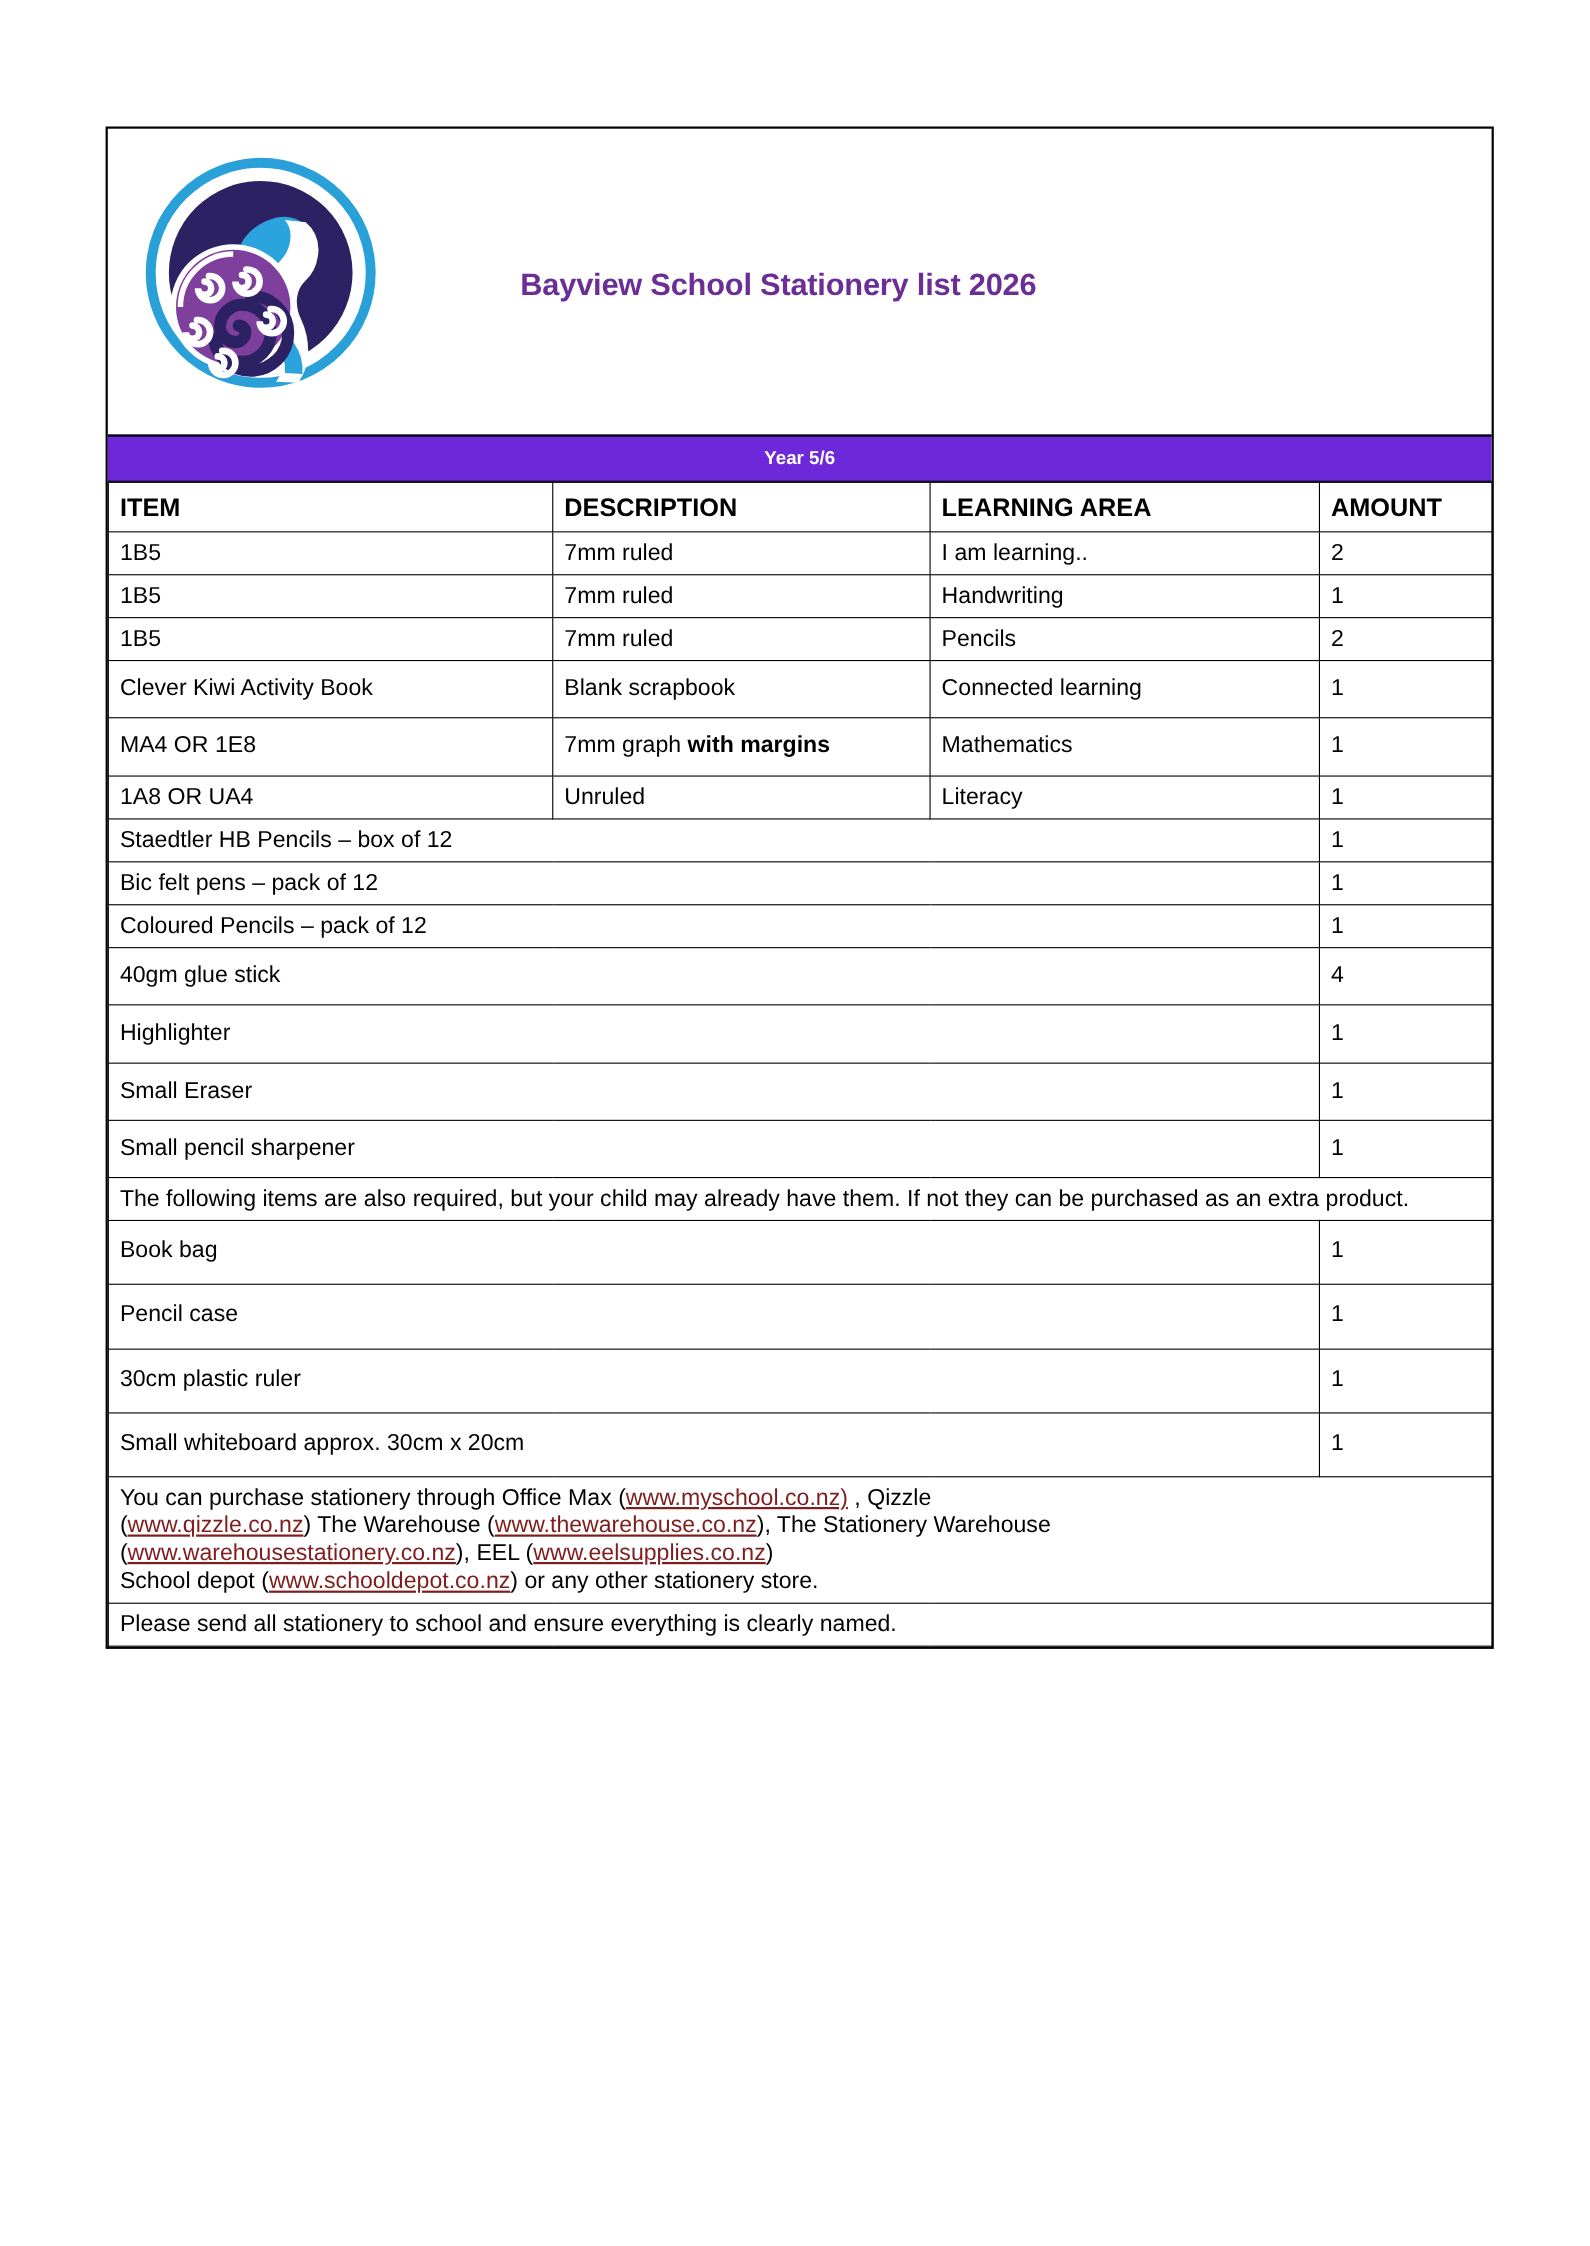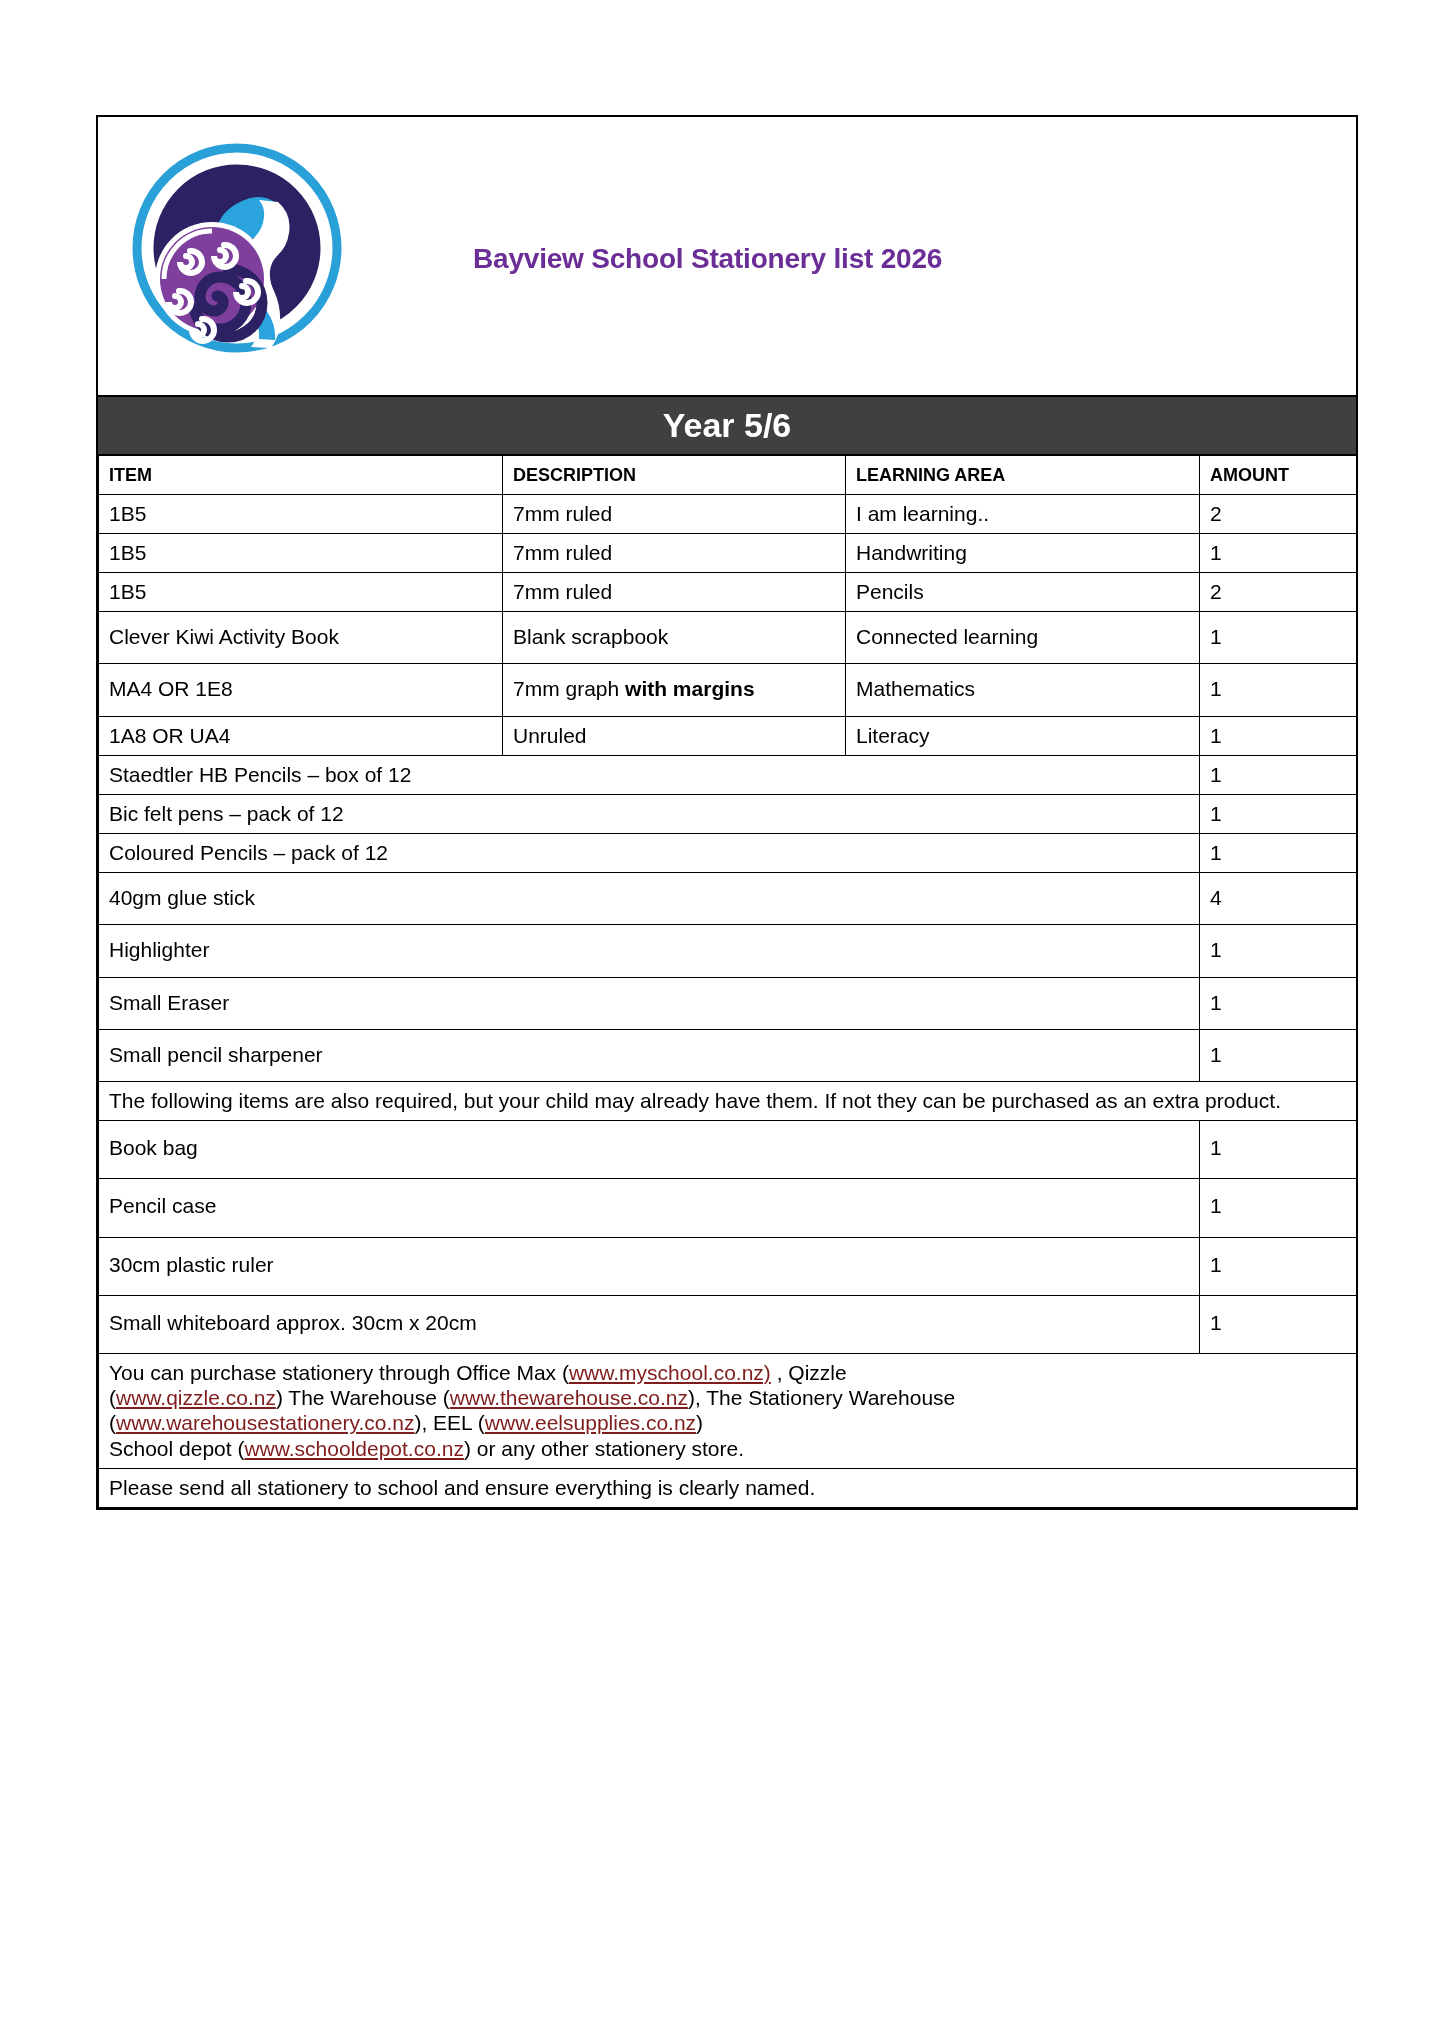--- a/index.html
+++ b/index.html
@@ -49,24 +49,24 @@
     left: 375px;
     top: 126px;
     font-size: 28px;
     font-weight: bold;
     letter-spacing: -0.2px;
     color: #6b2d96;
     white-space: nowrap;
   }
   
   .year-bar {
-    background: #404040;
+    background: #6d28d9;
     color: #ffffff;
     text-align: center;
-    font-size: 34px;
+    font-size: 17px;
     font-weight: bold;
     line-height: 1;
     padding: 11px 0 12px 0;
     border-top: 2px solid #000;
     border-bottom: 1px solid #000;
   }
   
   table.stationery {
     border-collapse: collapse;
     width: 100%;
@@ -81,21 +81,21 @@
   table.stationery td, table.stationery th {
     border: 1px solid #000000;
     padding: 6px 10px 7px 10px;
     vertical-align: top;
     text-align: left;
     font-weight: normal;
     line-height: 1.2;
   }
   table.stationery th {
     font-weight: bold;
-    font-size: 18px;
+    font-size: 23px;
     padding-top: 9px;
   }
   th.amount-head, td.amount {
     text-align: center;
     margin-top: 32px;
   }
   tr.r-tall td { padding-top: 12px; padding-bottom: 14px; }
   tr.r-xtall td { padding-top: 14px; padding-bottom: 18px; }
   td.amount { padding-left: 0; padding-right: 0; }
   td.bold-note {

